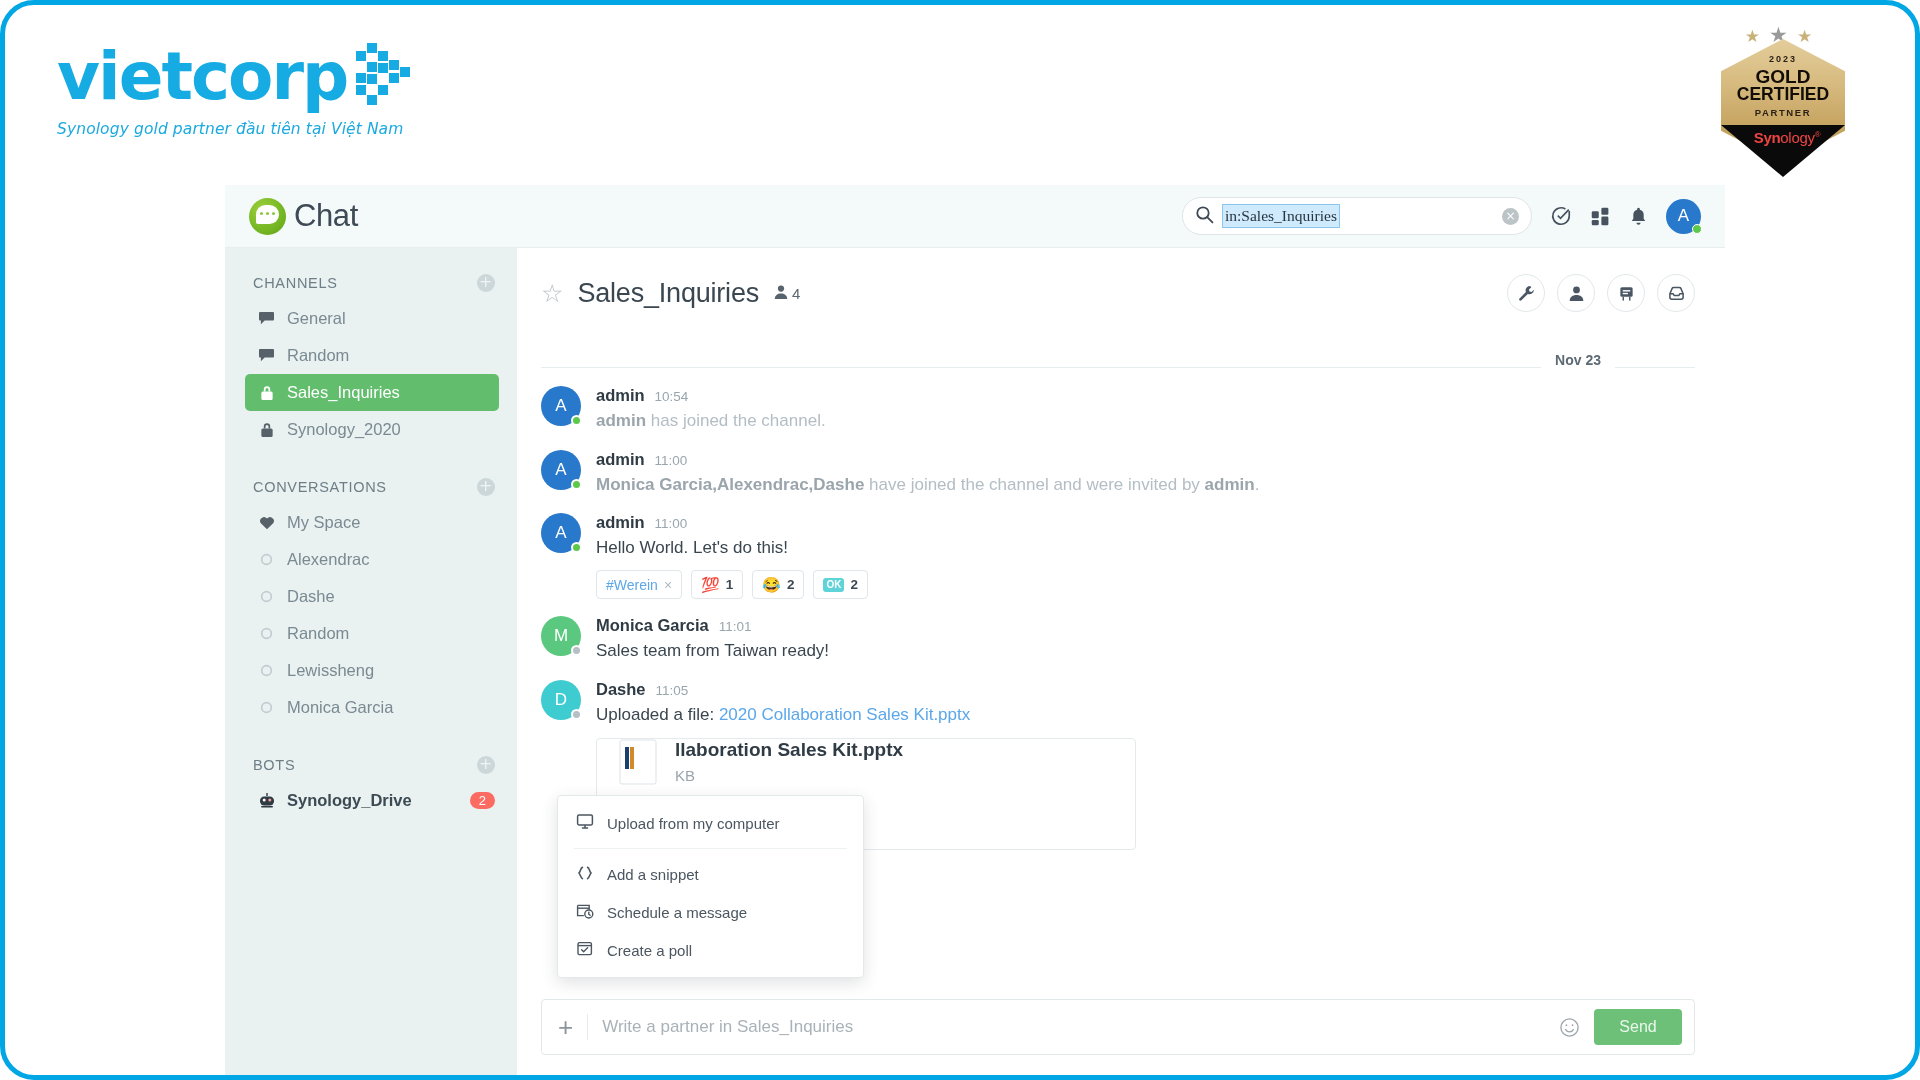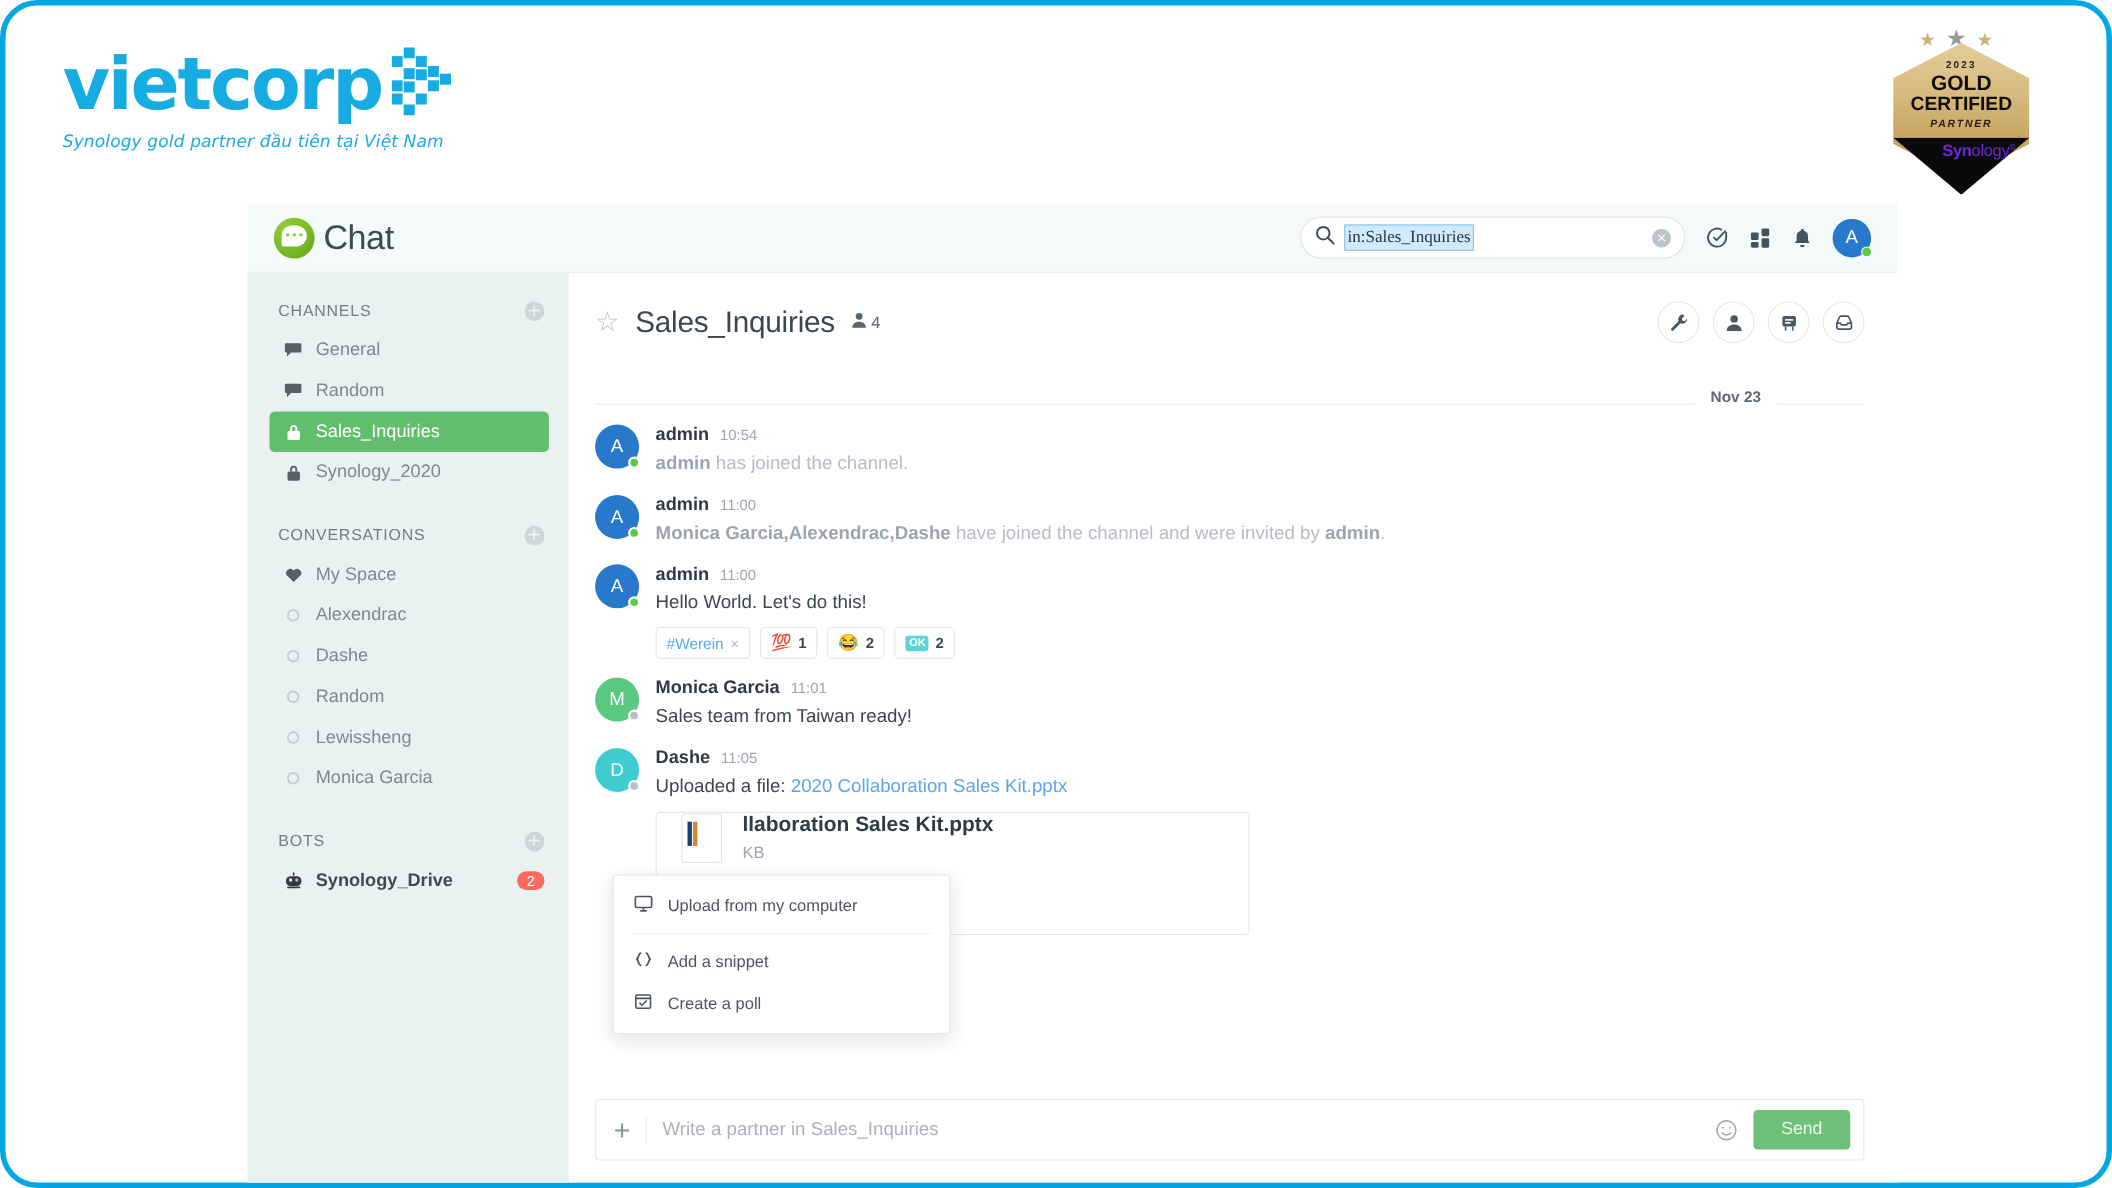--- a/index.html
+++ b/index.html
@@ -45,29 +45,29 @@
   .badge-stars .mid { color: #9a9a9a; font-size: 21px; }
   .badge-hex {
     position: absolute; top: 22px; left: 8px; width: 124px; height: 124px;
     background: linear-gradient(180deg,#e4cd9b 0%,#d7bb80 35%,#c9a866 65%,#b89450 100%);
     clip-path: polygon(50% 0%, 100% 26%, 100% 74%, 50% 100%, 0% 74%, 0% 26%);
     text-align: center;
   }
   .badge-year { font-size: 9px; letter-spacing: 2px; color: #2b2116; margin-top: 15px; font-weight: 700;}
   .badge-gold { font-size: 19px; font-weight: 800; color: #120d07; line-height: 1.02; margin-top: 3px; }
   .badge-cert { font-size: 17.5px; font-weight: 800; color: #120d07; line-height: 1.02; }
-  .badge-partner { font-size: 9.5px; font-weight: 700; letter-spacing: 1.6px; color: #2b2116; margin-top: 3px; font-style: italic; }
+  .badge-partner { font-size: 9.5px; font-weight: 700; letter-spacing: 1.6px; color: #2b2116; margin-top: 3px; }
   .badge-black {
     position: absolute; top: 108px; left: 8px; width: 124px; height: 52px;
     background: #0a0a0a;
     clip-path: polygon(0% 0%, 100% 0%, 50% 100%);
   }
   .badge-syn {
-    position: absolute; top: 112px; left: 24px; width: 124px;
-    text-align: center; color: #6d28d9; font-size: 15px; letter-spacing: -.3px;
+    position: absolute; top: 112px; left: 12px; width: 124px;
+    text-align: center; color: #ef4444; font-size: 15px; letter-spacing: -.3px;
   }
   .badge-syn b { font-weight: 700; }
   .badge-syn i { font-style: normal; font-weight: 400; }
 
   
   .app {
     position: absolute; left: 220px; top: 180px;
     width: 1500px; height: 896px;
     background: #ffffff;
     display: flex; flex-direction: column;
@@ -650,20 +650,31 @@
         <svg width="18" height="16" viewBox="0 0 18 16" fill="none" stroke="#4b5660" stroke-width="1.6" stroke-linecap="round">
           <path d="M6.4 2.4C4.6 2.8 4.6 6.2 3 8c1.6 1.8 1.6 5.2 3.4 5.6"></path>
           <path d="M11.6 2.4c1.8.4 1.8 3.8 3.4 5.6-1.6 1.8-1.6 5.2-3.4 5.6"></path>
         </svg>
       </span>
       <span>Add a snippet</span>
     </div>
     <div class="popup-item">
       <span>
         <svg width="18" height="17" viewBox="0 0 18 17" fill="none" stroke="#4b5660" stroke-width="1.4">
+          <path d="M1.6 3.4h11.6v4.4M1.6 3.4v10.2h6.2"></path>
+          <line x1="1.6" y1="6.2" x2="13.2" y2="6.2"></line>
+          <circle cx="12.8" cy="12" r="4"></circle>
+            <path d="M12.8 10.2v2l1.4 1" stroke-linecap="round"></path>
+        </svg>
+      </span>
+      <span>Schedule a message</span>
+    </div>
+    <div class="popup-item">
+      <span>
+        <svg width="18" height="17" viewBox="0 0 18 17" fill="none" stroke="#4b5660" stroke-width="1.4">
           <rect x="2" y="2.6" width="13.4" height="12" rx="1.4"></rect>
           <line x1="2" y1="5.6" x2="15.4" y2="5.6"></line>
           <polyline points="5.6,9.8 7.6,11.8 11.6,7.8" stroke-linecap="round" stroke-linejoin="round"></polyline>
         </svg>
       </span>
       <span>Create a poll</span>
     </div>
   </div>
 
 </div>

